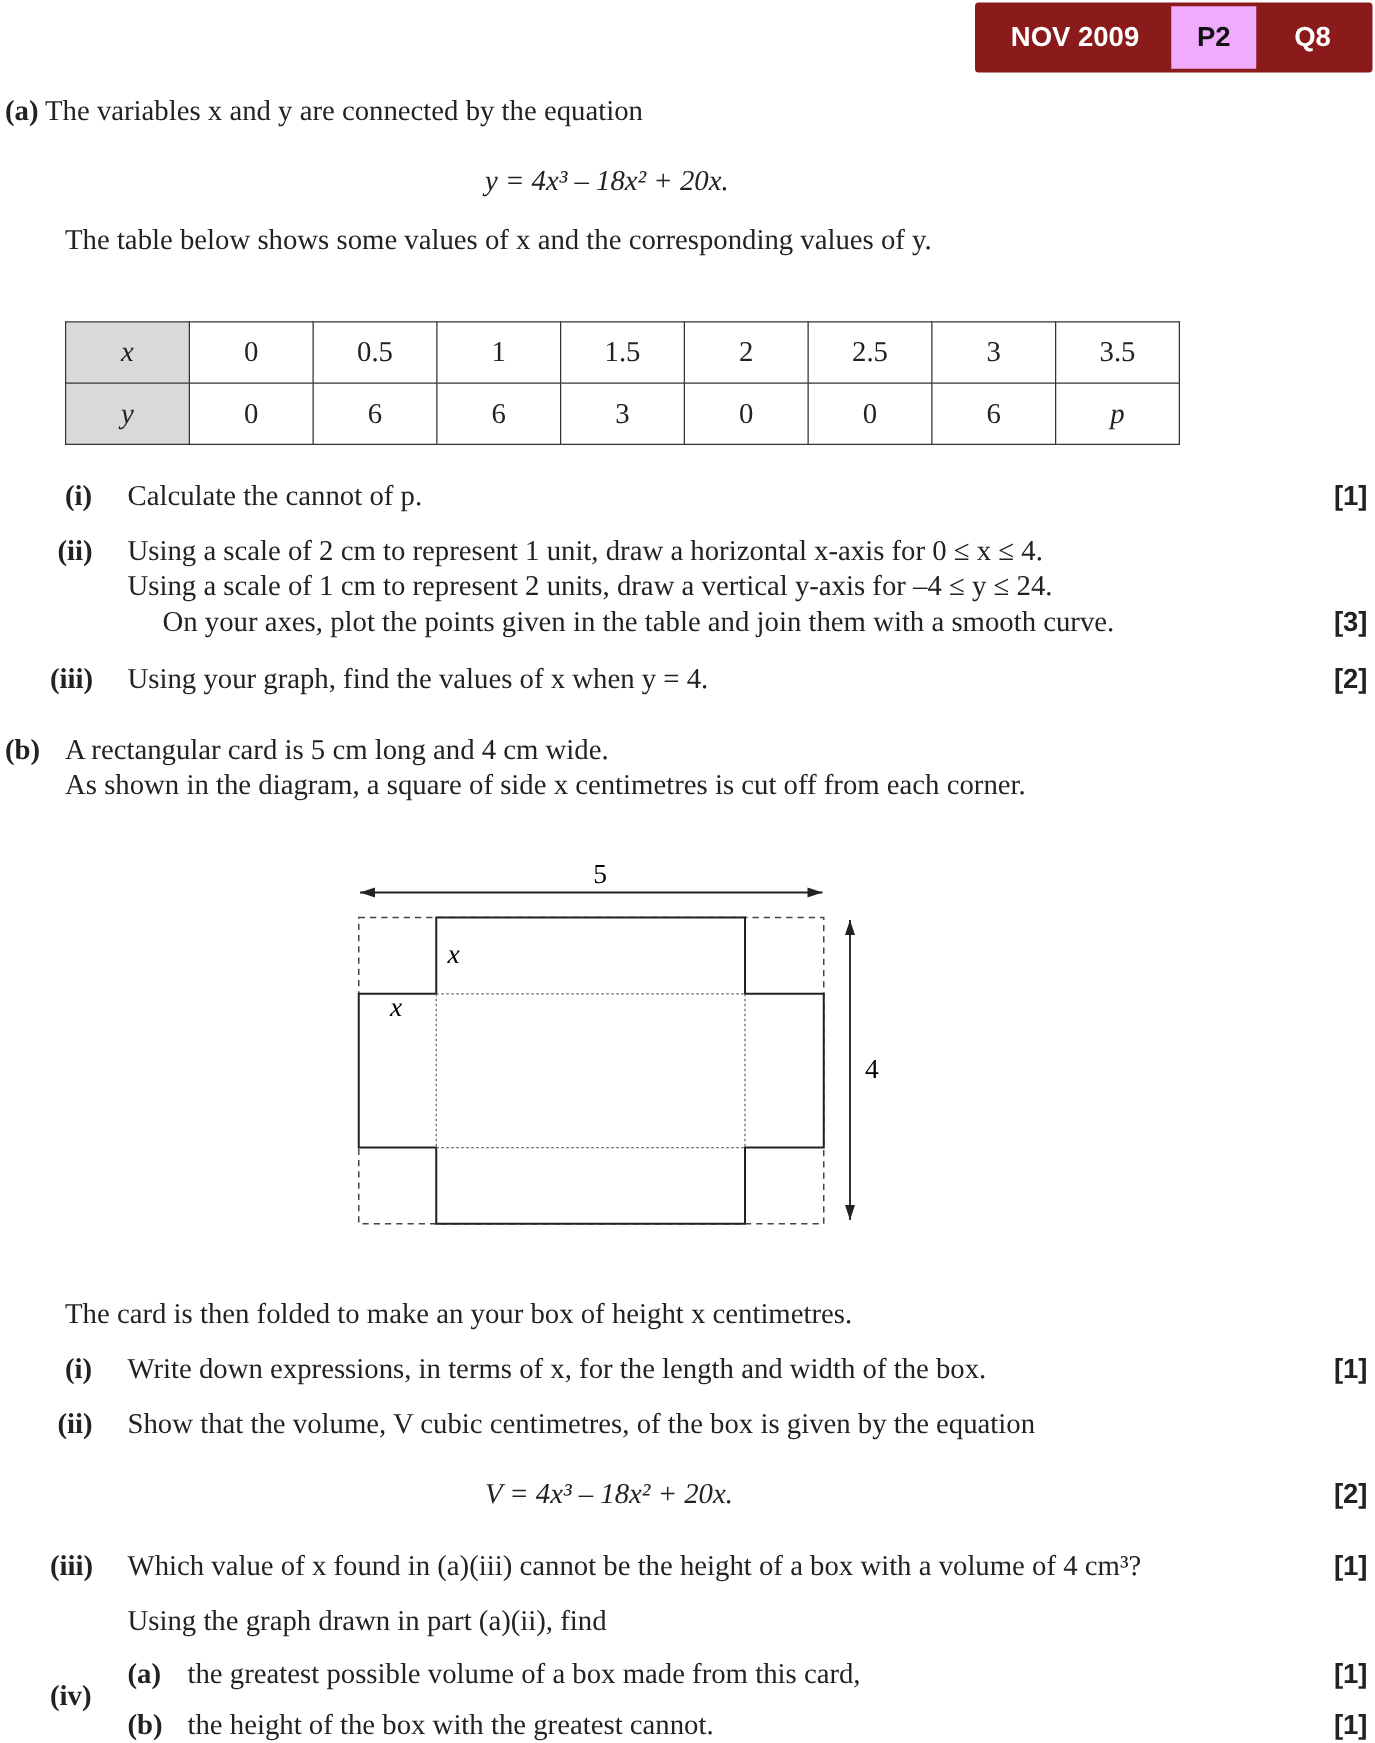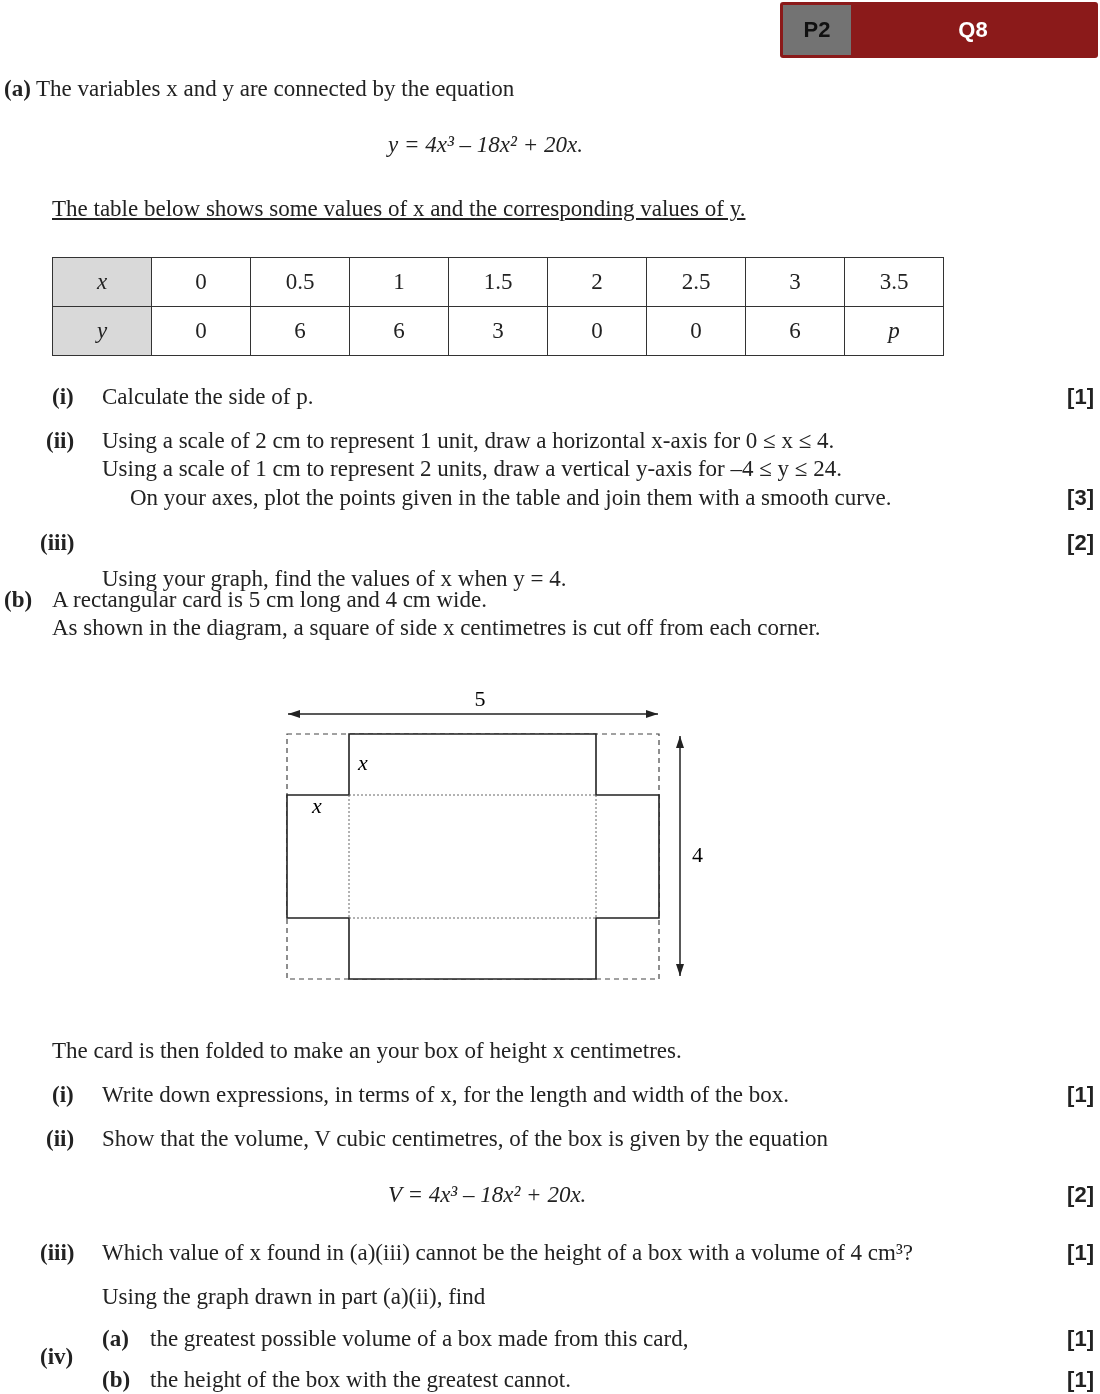--- a/index.html
+++ b/index.html
@@ -4,40 +4,41 @@
 <style>
   html,body{margin:0;padding:0;background:#fff;}
   body{width:1100px;height:1394px;position:relative;overflow:hidden;
        font-family:"Liberation Serif","DejaVu Serif",serif;color:#222;font-size:23px;}
   .abs{position:absolute;white-space:nowrap;}
   .badge{position:absolute;top:2px;left:780px;height:56px;width:318px;display:flex;
          background:#8b1a1a;border-radius:3px;box-sizing:border-box;padding:3px;}
   .badge span{display:flex;align-items:center;justify-content:center;
               font-family:"Liberation Sans","DejaVu Sans",sans-serif;font-weight:bold;font-size:22px;}
   .b1{width:154px;color:#fff;}
-  .b2{width:68px;background:#737373;color:#111;}
+  .b2{width:68px;background:#f0abfc;color:#111;}
   .b3{flex:1;color:#fff;}
   .lbl{font-weight:bold;}
   .marks{position:absolute;right:6px;font-family:"Liberation Sans","DejaVu Sans",sans-serif;font-weight:bold;font-size:22px;}
   table.vals{position:absolute;left:52px;top:257px;border-collapse:collapse;}
   table.vals td{border:1px solid #333;width:98px;height:48px;text-align:center;font-size:23px;padding:0;}
   table.vals td.hd{background:#d9d9d9;font-style:italic;}
 </style>
 </head>
 <body>
 
 <div class="badge">
+  <span class="b1">NOV 2009</span>
   <span class="b2">P2</span>
   <span class="b3">Q8</span>
 </div>
 
 <span class="abs lbl" style="left:4px;top:76px;">(a)</span>
 <span class="abs" style="left:36px;top:76px;">The variables x and y are connected by the equation</span>
 <span class="abs" style="left:388px;top:132px;font-style:italic;">y = 4x³ – 18x² + 20x.</span>
-<span class="abs" style="left:52px;top:196px;text-decoration:underline;">The table below shows some values of x and the corresponding values of y.</span>
+<span class="abs" style="left:52px;top:179px;">The table below shows some values of x and the corresponding values of y.</span>
 
 <table class="vals">
   <tbody>
       <tr>
     <td class="hd">x</td>
     <td>0</td>
     <td>0.5</td>
     <td>1</td>
     <td>1.5</td>
     <td>2</td>
@@ -53,31 +54,31 @@
     <td>3</td>
     <td>0</td>
     <td>0</td>
     <td>6</td>
     <td style="font-style:italic;">p</td>
   </tr>
 </tbody>
   </table>
 
 <span class="abs lbl" style="left:52px;top:384px;">(i)</span>
-<span class="abs" style="left:102px;top:384px;">Calculate the side of p.</span>
+<span class="abs" style="left:102px;top:384px;">Calculate the cannot of p.</span>
 <span class="marks" style="top:384px;">[1]</span>
 
 <span class="abs lbl" style="left:46px;top:428px;">(ii)</span>
 <span class="abs" style="left:102px;top:428px;">Using a scale of 2 cm to represent 1 unit, draw a horizontal x-axis for  0 ≤ x ≤ 4.</span>
 <span class="abs" style="left:102px;top:456px;">Using a scale of 1 cm to represent 2 units, draw a vertical y-axis for  –4 ≤ y ≤ 24.</span>
 <span class="abs" style="left:102px;top:485px;margin-left:28px;">On your axes, plot the points given in the table and join them with a smooth curve.</span>
 <span class="marks" style="top:485px;">[3]</span>
 
 <span class="abs lbl" style="left:40px;top:530px;">(iii)</span>
-<span class="abs" style="left:102px;top:530px;margin-top:36px;">Using your graph, find the values of x when y = 4.</span>
+<span class="abs" style="left:102px;top:530px;">Using your graph, find the values of x when y = 4.</span>
 <span class="marks" style="top:530px;">[2]</span>
 
 <span class="abs lbl" style="left:4px;top:587px;">(b)</span>
 <span class="abs" style="left:52px;top:587px;">A rectangular card is 5 cm long and 4 cm wide.</span>
 <span class="abs" style="left:52px;top:615px;">As shown in the diagram, a square of side x centimetres is cut off from each corner.</span>
 
 <svg class="abs" style="left:270px;top:680px;" width="440" height="310">
   <line x1="18" y1="34" x2="388" y2="34" stroke="#222" stroke-width="1.5"></line>
   <polygon points="18,34 30,30 30,38" fill="#222"></polygon>
   <polygon points="388,34 376,30 376,38" fill="#222"></polygon>

